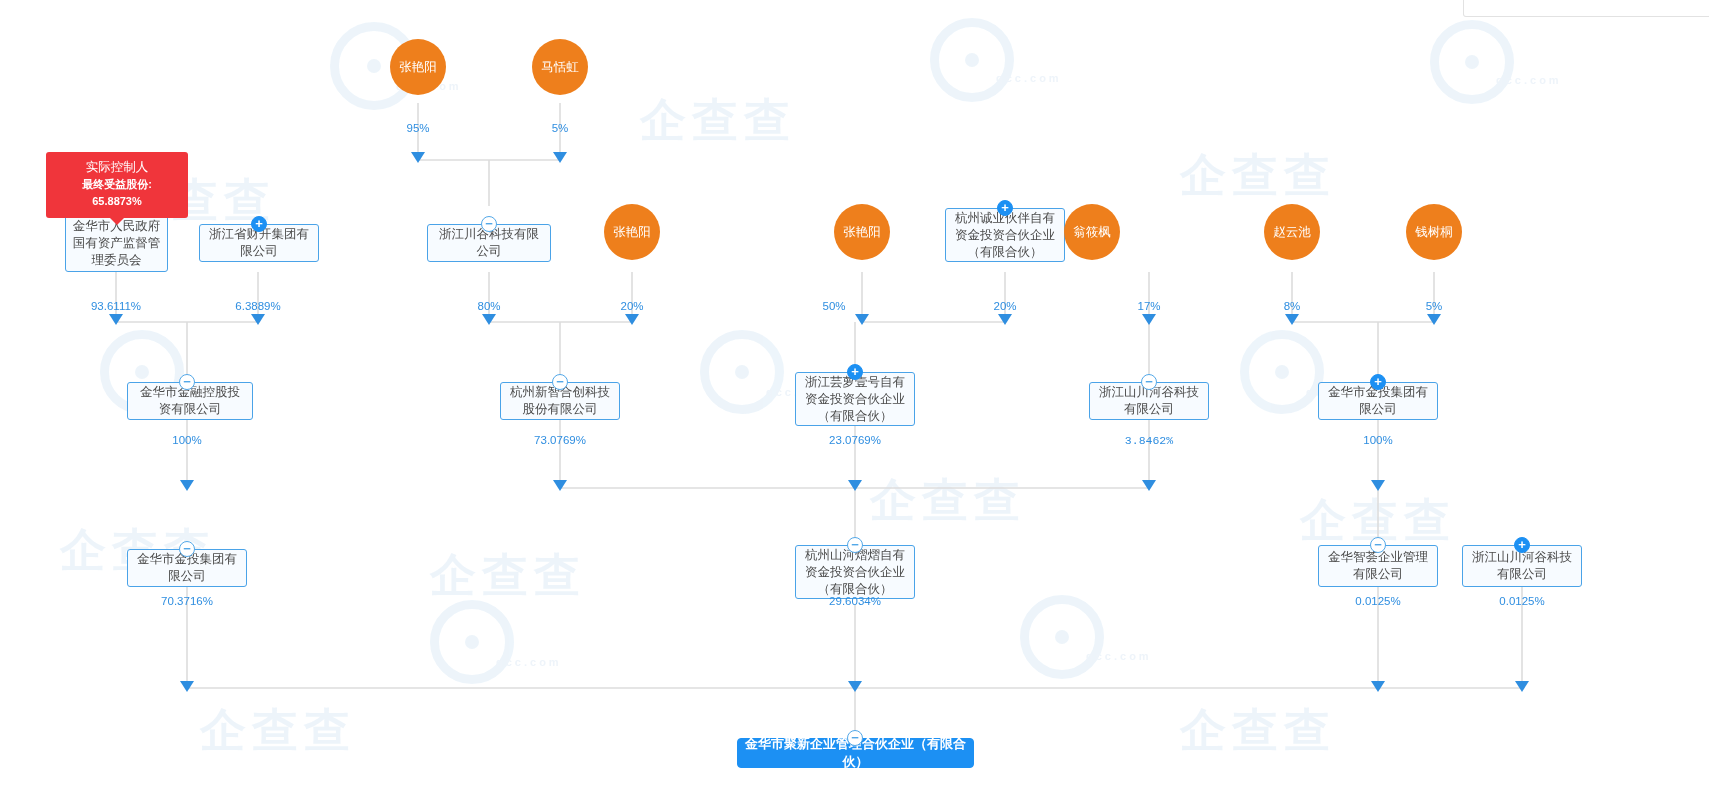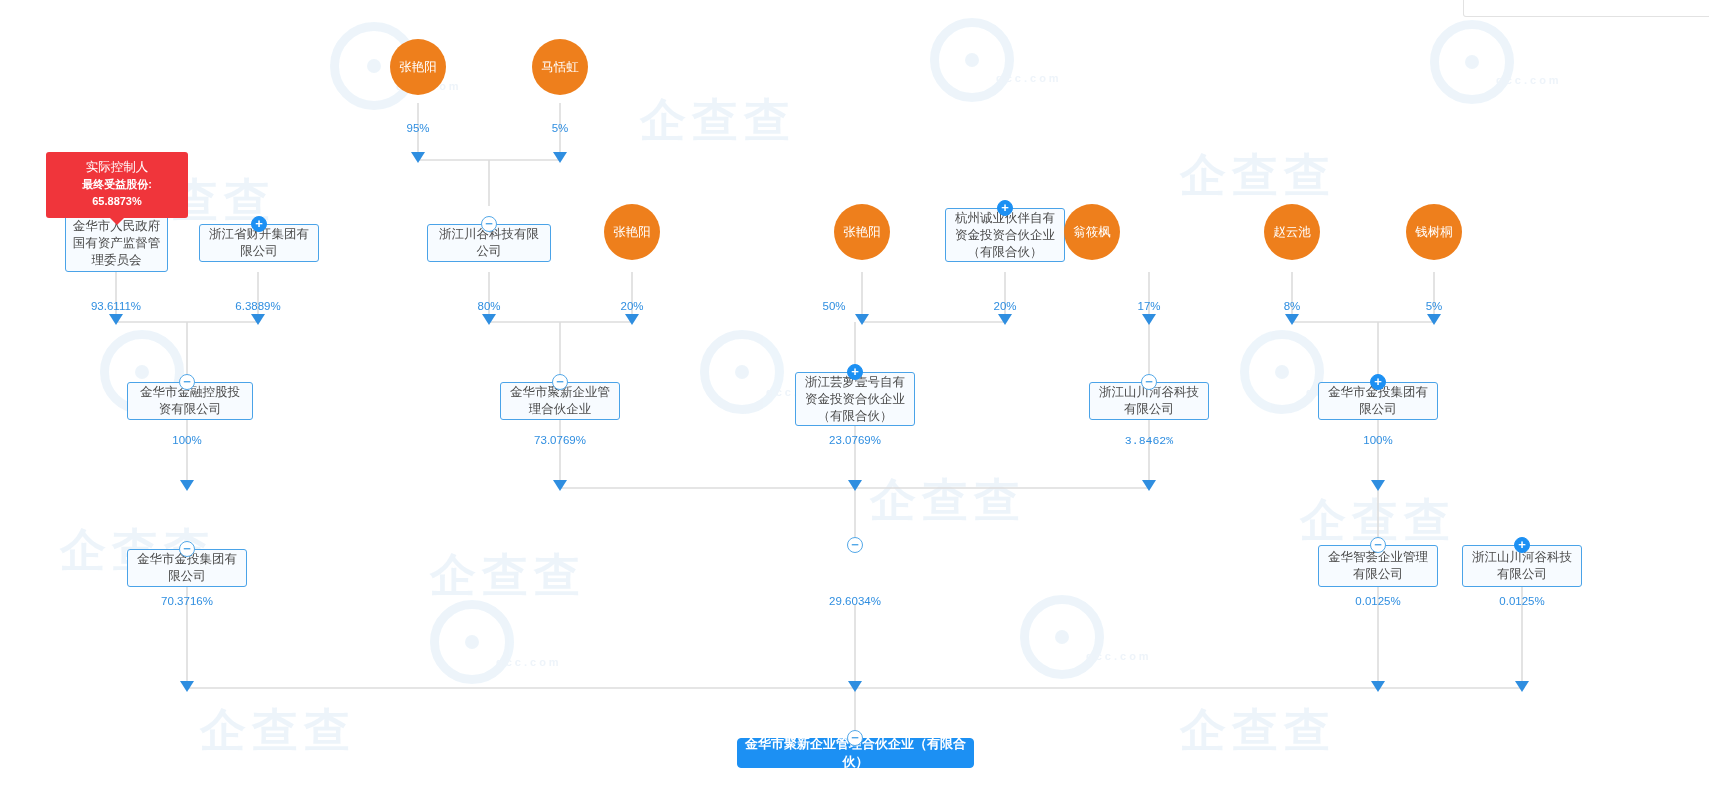--- a/index.html
+++ b/index.html
@@ -290,21 +290,21 @@
   </div>
 
   <div class="node ent" style="left:127px;top:382px;width:126px;height:38px;">
     <span class="txt">金华市金融控股投资有限公司</span>
   </div>
   <div class="badge minus" style="left:179px;top:374px;">
     <span>−</span>
   </div>
 
   <div class="node ent" style="left:500px;top:382px;width:120px;height:38px;">
-    <span class="txt">金华市聚新企业管理合伙企业</span>
+    <span class="txt">杭州新智合创科技股份有限公司</span>
   </div>
   <div class="badge minus" style="left:552px;top:374px;">
     <span>−</span>
   </div>
 
   <div class="node ent" style="left:795px;top:372px;width:120px;height:54px;">
     <span class="txt">浙江芸萝壹号自有资金投资合伙企业（有限合伙）</span>
   </div>
   <div class="badge plus" style="left:847px;top:364px;">
     <span>+</span>
@@ -324,20 +324,23 @@
     <span>+</span>
   </div>
 
   <div class="node ent" style="left:127px;top:549px;width:120px;height:38px;">
     <span class="txt">金华市金投集团有限公司</span>
   </div>
   <div class="badge minus" style="left:179px;top:541px;">
     <span>−</span>
   </div>
 
+  <div class="node ent" style="left:795px;top:545px;width:120px;height:54px;">
+    <span class="txt">杭州山河熠熠自有资金投资合伙企业（有限合伙）</span>
+  </div>
   <div class="badge minus" style="left:847px;top:537px;">
     <span>−</span>
   </div>
 
   <div class="node ent" style="left:1318px;top:545px;width:120px;height:42px;">
     <span class="txt">金华智荟企业管理有限公司</span>
   </div>
   <div class="badge minus" style="left:1370px;top:537px;">
     <span>−</span>
   </div>

